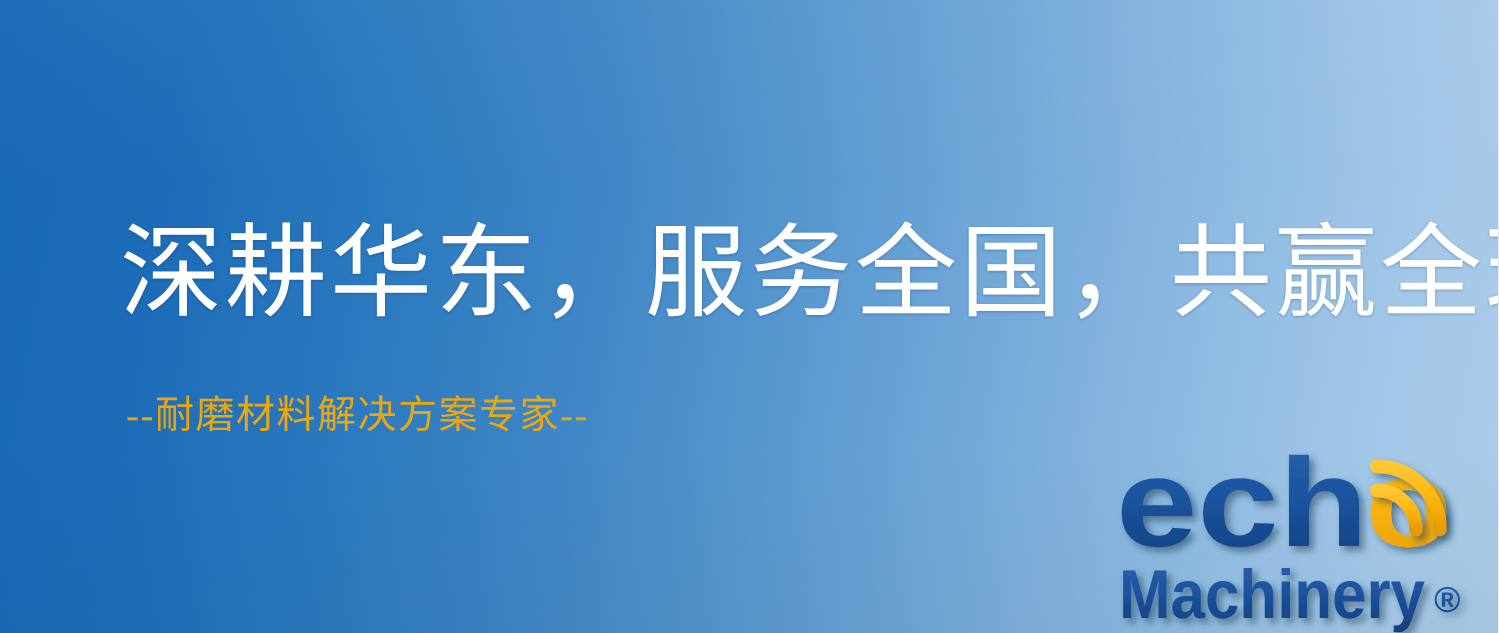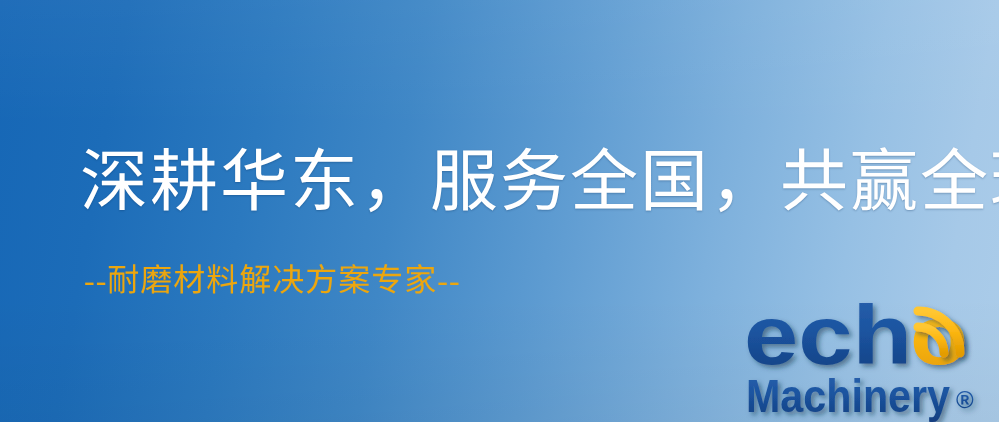--- a/index.html
+++ b/index.html
@@ -57,21 +57,21 @@
     text-shadow: 0 1px 2px rgba(10,45,90,0.30);
     z-index: 3;
   }
 
   .subtitle {
     position: absolute;
     left: 84px;
     top: 264px;
     margin: 0;
     font-family: "Liberation Serif", "DejaVu Serif", serif;
-    font-size: 32px;
+    font-size: 26px;
     line-height: 1.0;
     font-weight: 400;
     color: #eca60e;
     letter-spacing: 1px;
     white-space: nowrap;
     z-index: 3;
   }
 
   
   .logo {

